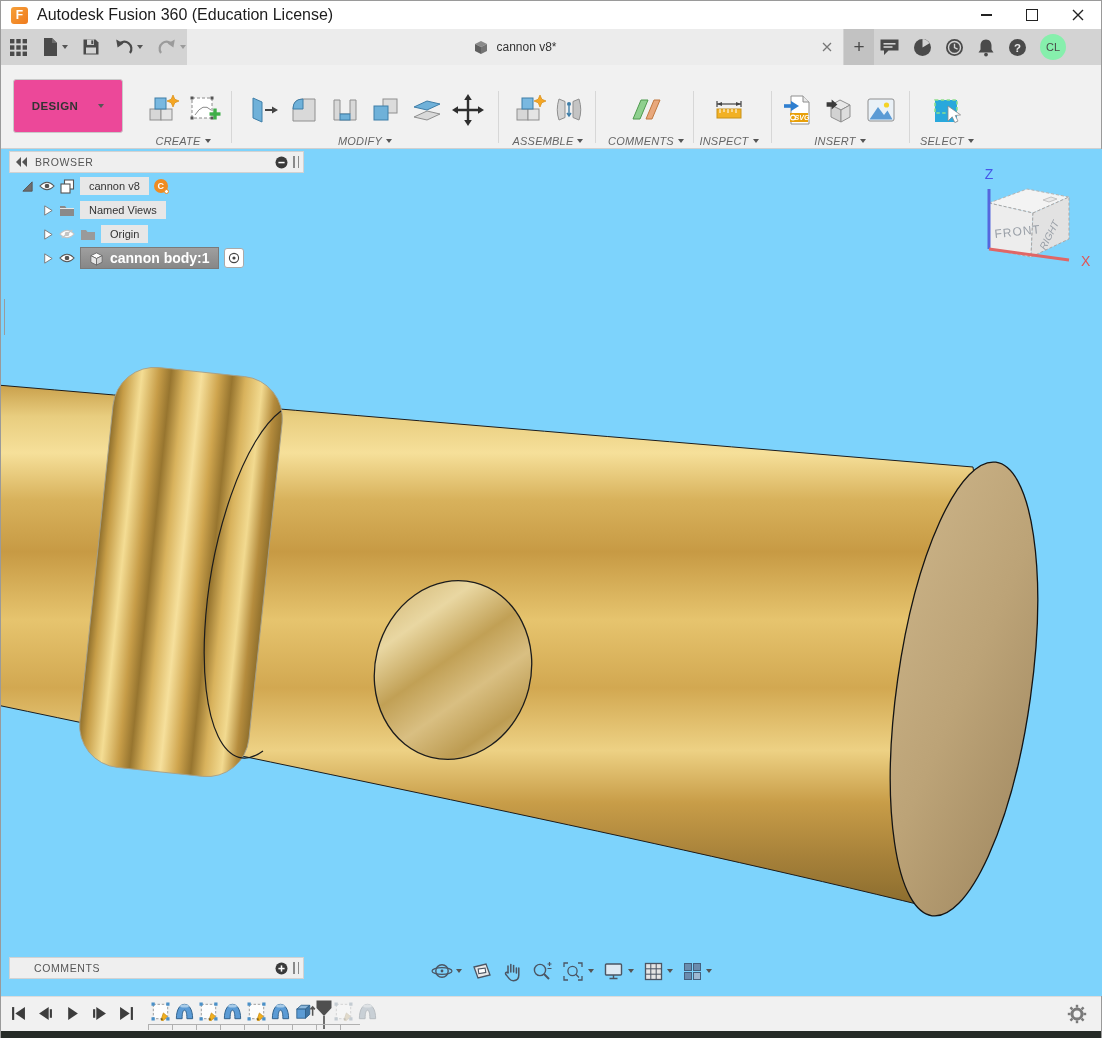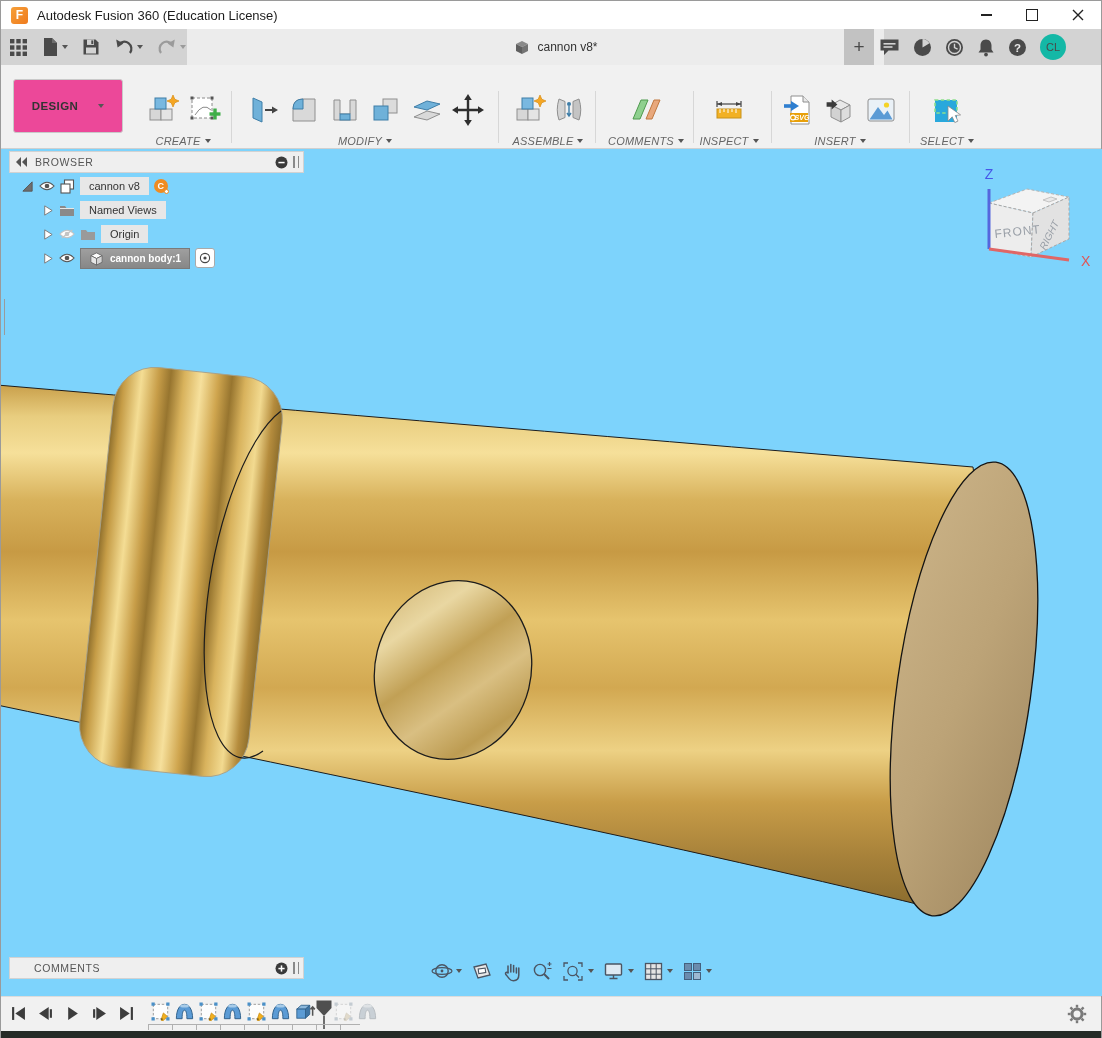--- a/index.html
+++ b/index.html
@@ -1,37 +1,37 @@
 <!DOCTYPE html>
 <html><head>
 <meta charset="utf-8">
 <style>
   html,body{margin:0;padding:0;background:#fff;}
   body{width:1102px;height:1038px;overflow:hidden;font-family:"Liberation Sans",sans-serif;-webkit-font-smoothing:antialiased;}
   .app{position:relative;width:1102px;height:1038px;box-sizing:border-box;border:1px solid #9a9a9a;background:#fff;}
   
   .titlebar{position:absolute;left:0;top:0;width:100%;height:28px;background:#fff;display:flex;align-items:center;}
   .fusion-logo{width:17px;height:17px;margin-left:10px;border-radius:3px;background:linear-gradient(135deg,#f6a03a,#ef7b1e);color:#fff;font-weight:bold;font-size:12px;display:flex;align-items:center;justify-content:center;}
-  .win-title{margin-left:9px;font-size:13px;color:#1c1c1c;}
+  .win-title{margin-left:9px;font-size:16px;color:#1c1c1c;}
   .win-controls{position:absolute;right:0;top:0;height:28px;display:flex;}
   .win-btn{width:46px;height:28px;display:flex;align-items:center;justify-content:center;}
   .wb-min{width:11px;height:1.4px;background:#222;}
   .wb-max{width:10px;height:10px;border:1.4px solid #222;}
   
   .quickbar{position:absolute;left:0;top:28px;width:100%;height:36px;background:#d3d3d3;}
   .qb-left{position:absolute;left:6px;top:0;height:36px;display:flex;align-items:center;gap:10px;}
   .qb-btn{display:flex;align-items:center;gap:3px;padding:2px;}
   .caret{width:0;height:0;border-left:3.5px solid transparent;border-right:3.5px solid transparent;border-top:4px solid #555;}
   .caret.dis{border-top-color:#9b9b9b;}
-  .doc-tab{position:absolute;left:186px;top:0;width:656px;height:36px;background:#ececec;display:flex;align-items:center;justify-content:center;gap:7px;padding-left:41px;}
+  .doc-tab{position:absolute;left:186px;top:0;width:656px;height:36px;background:#ececec;display:flex;align-items:center;justify-content:center;gap:7px;}
   .doc-tab .title{font-size:12px;color:#333;}
   .tab-close{position:absolute;right:8px;top:10px;width:16px;height:16px;display:flex;align-items:center;justify-content:center;}
   .plus-btn{position:absolute;left:843px;top:0;width:30px;height:36px;background:#c2c2c2;color:#4a4a4a;font-size:19px;display:flex;align-items:center;justify-content:center;}
   .qb-right{position:absolute;left:878px;top:0;height:36px;display:flex;align-items:center;gap:13px;}
-  .avatar{width:26px;height:26px;border-radius:50%;background:#14b8a6;color:#4a4a4a;font-size:11px;display:flex;align-items:center;justify-content:center;}
+  .avatar{width:26px;height:26px;border-radius:50%;background:#86efac;color:#4a4a4a;font-size:11px;display:flex;align-items:center;justify-content:center;}
   
   .ribbon{position:absolute;left:0;top:64px;width:100%;height:84px;background:#f1f1f1;border-bottom:1px solid #d0d0d0;box-sizing:border-box;}
   .design-btn{position:absolute;left:12px;top:14px;width:108px;height:52px;background:#ec4899;border:1px solid #c9c9c9;border-radius:3px;display:flex;align-items:center;justify-content:center;gap:20px;font-size:11.5px;font-weight:bold;color:#333;letter-spacing:.4px;}
   .rtabs{position:absolute;left:139px;top:4px;display:flex;gap:26px;}
   .rtab{font-size:11.5px;color:#4d4d4d;letter-spacing:.3px;padding:2px 2px 5px 2px;position:relative;}
   .rtab.active{color:#0696d7;}
   .rtab.active::after{content:"";position:absolute;left:-6px;right:-6px;bottom:-2px;height:3px;background:#0696d7;}
   .rgroup{position:absolute;top:22px;display:flex;flex-direction:column;align-items:center;font-style:italic;}
   .ricons{display:flex;align-items:center;gap:7px;height:46px;}
   .rlabel{margin-top:2px;font-size:11px;color:#666;display:flex;align-items:center;gap:4px;letter-spacing:.2px;}
@@ -42,21 +42,21 @@
   .left-divider{position:absolute;left:3px;top:150px;width:1px;height:36px;background:#9a9a9a;}
   
   .panel-header{position:absolute;left:8px;width:295px;height:22px;background:#efefef;border:1px solid #d2d2d2;box-sizing:border-box;display:flex;align-items:center;}
   .panel-header .ph-label{font-size:10.5px;color:#555;letter-spacing:.6px;margin-left:6px;flex:1;}
   .ph-right{display:flex;align-items:center;gap:5px;margin-right:4px;}
   .grip{width:3px;height:12px;border-left:2px solid #8a8a8a;border-right:1px solid #8a8a8a;}
   .browser-rows{position:absolute;left:8px;top:26px;width:295px;}
   .brow{display:flex;align-items:center;height:22px;margin-bottom:2px;gap:5px;}
   .pill{background:#e7e7e7;padding:3px 9px;font-size:11px;color:#333;white-space:nowrap;}
   .sel-pill{display:flex;align-items:center;gap:6px;background:linear-gradient(#9f9f9f,#878787);border:1px solid #7a7a7a;padding:2px 8px;}
-  .sel-pill .sel-label{color:#fff;font-size:10px;font-weight:bold;}
+  .sel-pill .sel-label{color:#fff;font-size:14px;font-weight:bold;}
   .target-btn{width:18px;height:18px;background:#fff;border:1px solid #aaa;border-radius:3px;display:flex;align-items:center;justify-content:center;}
   .badge{width:14px;height:14px;border-radius:50%;background:#ef8c22;color:#fff;font-size:9px;font-weight:bold;display:flex;align-items:center;justify-content:center;position:relative;}
   .badge::after{content:"";position:absolute;right:-1px;bottom:-1px;width:5px;height:5px;border-radius:50%;background:#fff;border:1px solid #ef8c22;box-sizing:border-box;}
   
   .viewcube{position:absolute;left:968px;top:12px;}
   
   .navbar{position:absolute;left:430px;top:808px;height:28px;display:flex;align-items:center;gap:9px;}
   .nav-item{display:flex;align-items:center;gap:3px;}
   
   .timelinebar{position:absolute;left:0;top:995px;width:100%;height:35px;background:#f1f1f1;border-top:1px solid #dcdcdc;box-sizing:border-box;}

